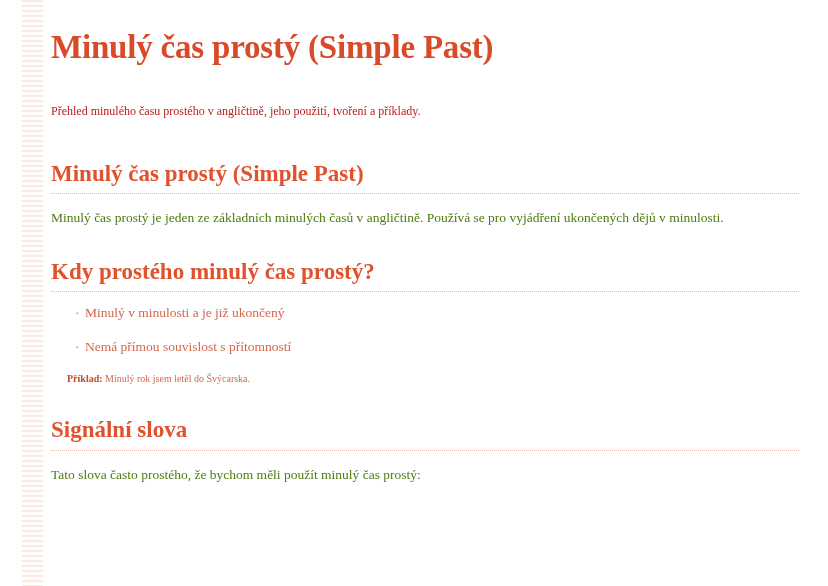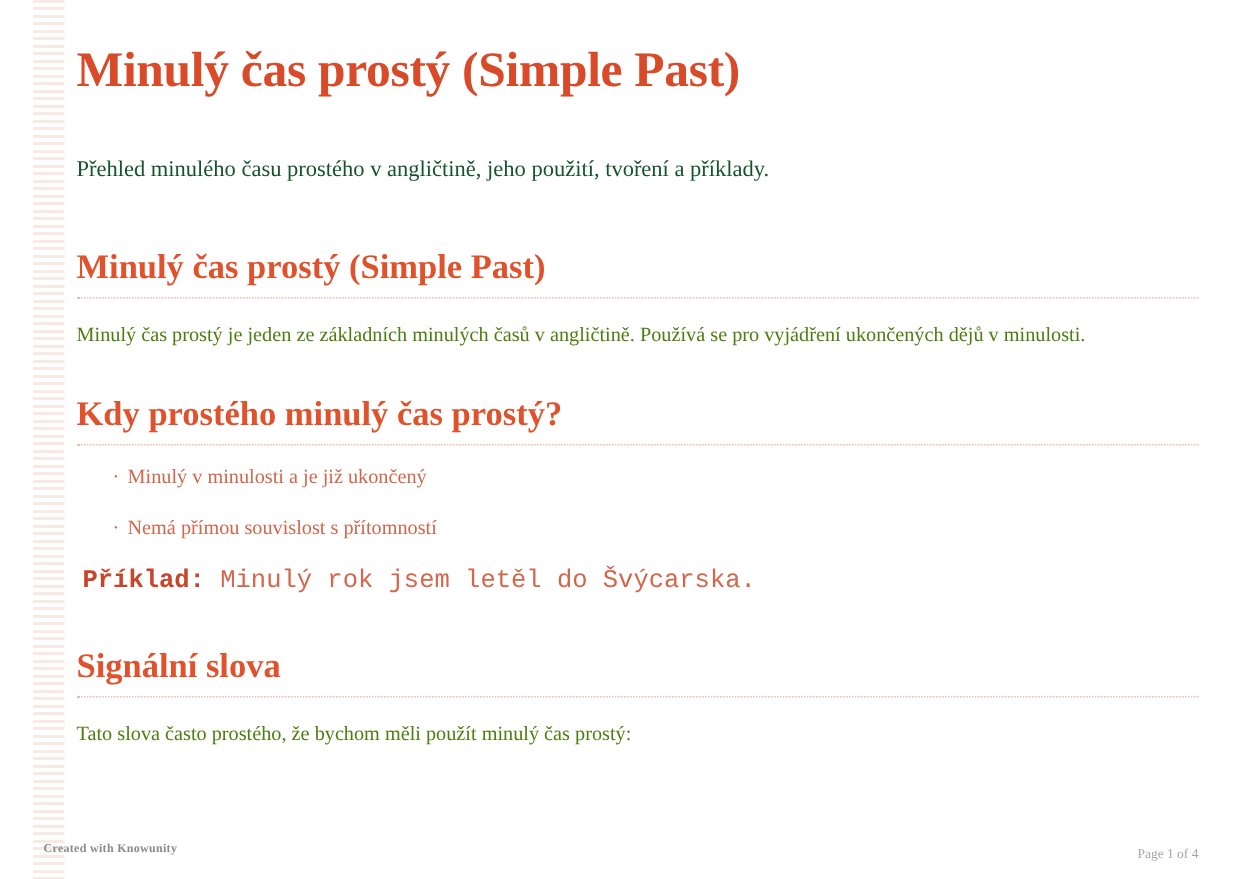--- a/index.html
+++ b/index.html
@@ -48,22 +48,22 @@
   .doc-title {
     color: #D94A28;
     font-size: 33px;
     font-weight: 700;
     line-height: 1.18;
     letter-spacing: -0.2px;
     margin: 0 0 36px 0;
   }
 
   .lead {
-    color: #14532d;
-    font-size: 15px;
+    color: #b91c1c;
+    font-size: 12px;
     line-height: 1.4;
     margin: 0 0 40px 0;
   }
 
   .h2 {
     color: #E0522C;
     font-size: 23px;
     font-weight: 700;
     line-height: 1.2;
     margin: 0 0 4px 0;
@@ -95,24 +95,23 @@
   }
   .bullets li .dot {
     position: absolute;
     left: 0;
     top: 0;
     color: #D2674C;
   }
 
   .example {
     color: #D2674C;
-    font-size: 17px;
+    font-size: 10px;
     line-height: 1.4;
-    margin: 6px 0 0 4px;
-    font-family: Liberation Mono, monospace;
+    margin: 6px 0 0 16px;
   }
   .example .label {
     font-weight: 700;
     color: #C9452A;
   }
 
   .footer {
     position: absolute;
     left: 0;
     bottom: 0;
@@ -171,18 +170,14 @@
       </p>
     </div>
 
     <div class="section">
       <h2 class="h2">Signální slova</h2>
       <p class="para">Tato slova často prostého, že bychom měli použít minulý čas prostý:</p>
     </div>
 
   </div>
 
-  <div class="footer">
-    <div class="footer-left">Created with Knowunity</div>
-    <div class="footer-right">Page 1 of 4</div>
-  </div>
 
 </div>
 
 </body></html>

